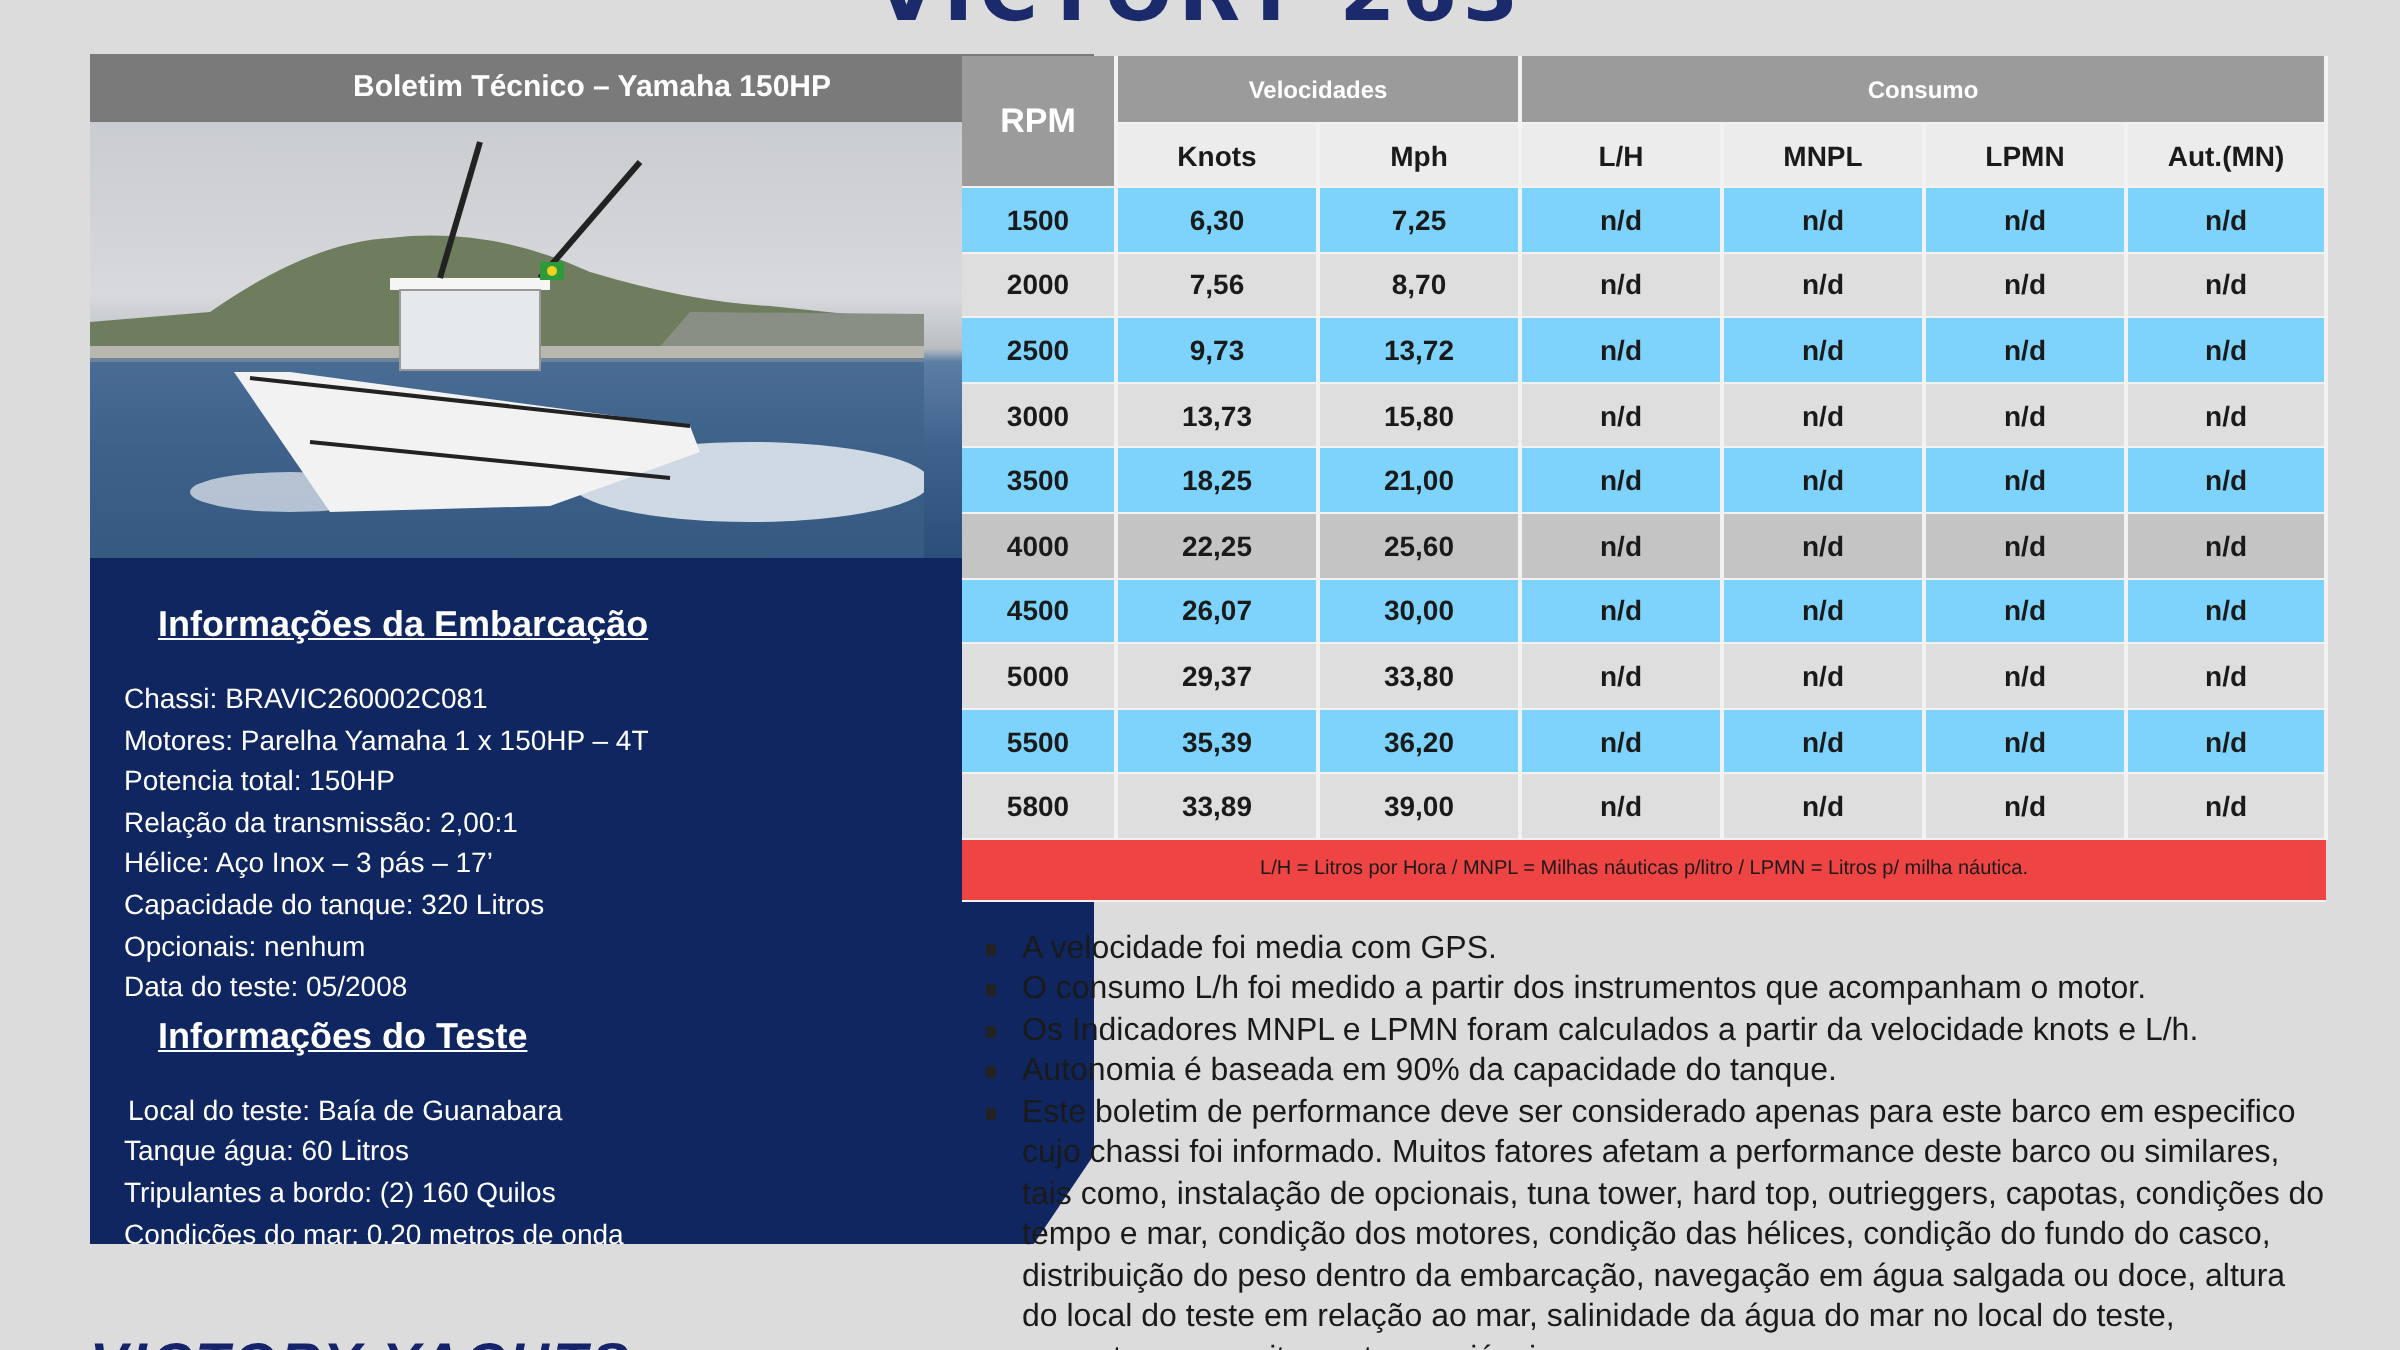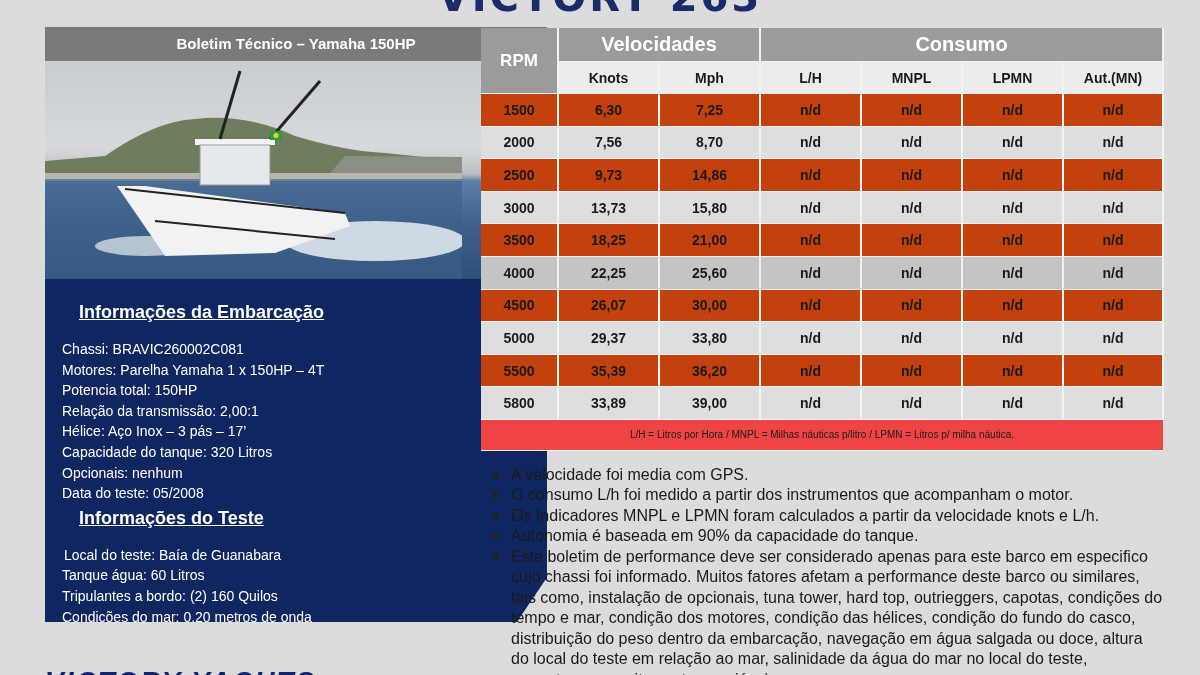--- a/index.html
+++ b/index.html
@@ -40,25 +40,25 @@
       font-style: italic; color: #15236b; letter-spacing: 2px;
     }
 
     .right-col { position: absolute; left: 481px; top: 28px; width: 682px; }
     table.perf { border-collapse: collapse; width: 682px; table-layout: fixed; }
     table.perf td, table.perf th {
       text-align: center; font-size: 14px; font-weight: bold; height: 31.6px; padding: 0;
       border-right: 2px solid #f2f2f2; border-bottom: 1px solid #f2f2f2;
     }
     table.perf th.grp {
-      background: #9b9b9b; color: #fff; font-size: 20px; height: 33px;
+      background: #9b9b9b; color: #fff; font-size: 12px; height: 33px;
     }
     table.perf th.rpm { background: #9b9b9b; color: #fff; font-size: 17px; }
     table.perf th.sub { background: #ececec; color: #1a1a1a; font-size: 14px; height: 31px; margin-top: 34px; }
-    table.perf tr.row-odd td { background: #c2410c; }
+    table.perf tr.row-odd td { background: #7dd3fc; }
     table.perf tr.row-even td { background: #dedede; }
     table.perf tr.row-hl td { background: #c4c4c4; margin-left: 31px; }
     table.perf td.legend {
       background: #ef4444; font-weight: normal; font-size: 10px; height: 30px;
       border-right: none;
     }
     ul.notes {
       margin: 14px 0 0 0; padding: 0 0 0 12px; list-style: none; font-size: 16px; line-height: 20.5px;
     }
     ul.notes li { position: relative; padding-left: 18px; }
@@ -159,21 +159,21 @@
           <td>7,56</td>
           <td>8,70</td>
           <td>n/d</td>
           <td>n/d</td>
           <td>n/d</td>
           <td>n/d</td>
         </tr>
         <tr class="row-odd">
           <td>2500</td>
           <td>9,73</td>
-          <td>14,86</td>
+          <td>13,72</td>
           <td>n/d</td>
           <td>n/d</td>
           <td>n/d</td>
           <td>n/d</td>
         </tr>
         <tr class="row-even">
           <td>3000</td>
           <td>13,73</td>
           <td>15,80</td>
           <td>n/d</td>

